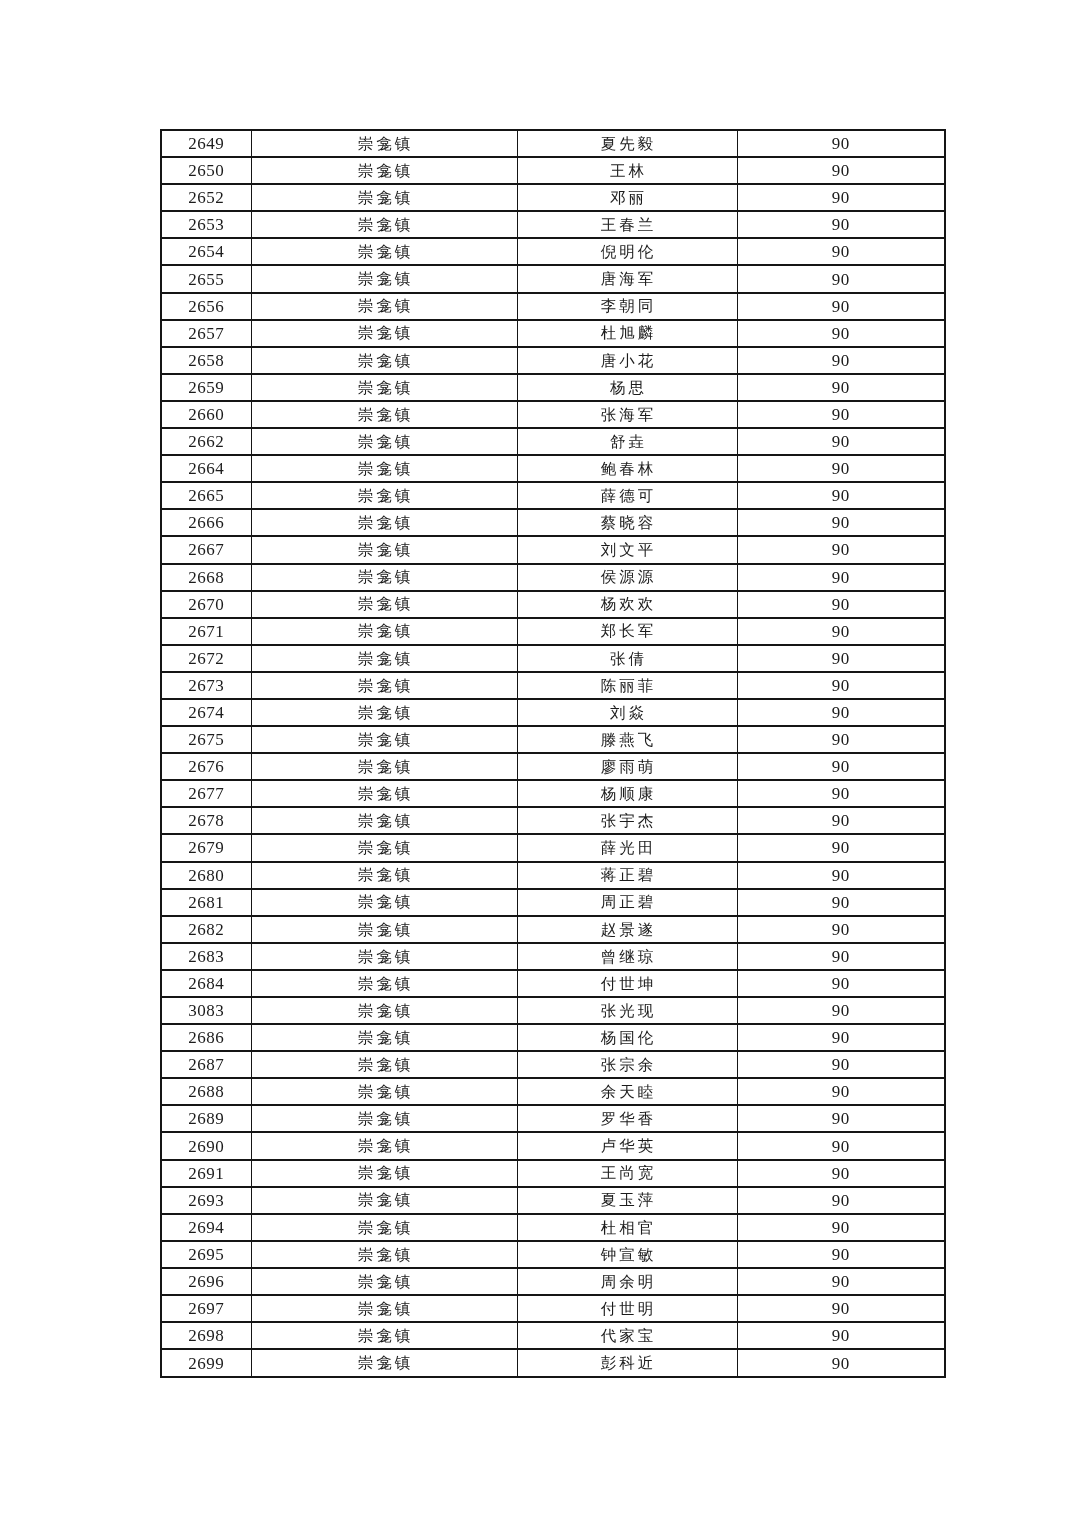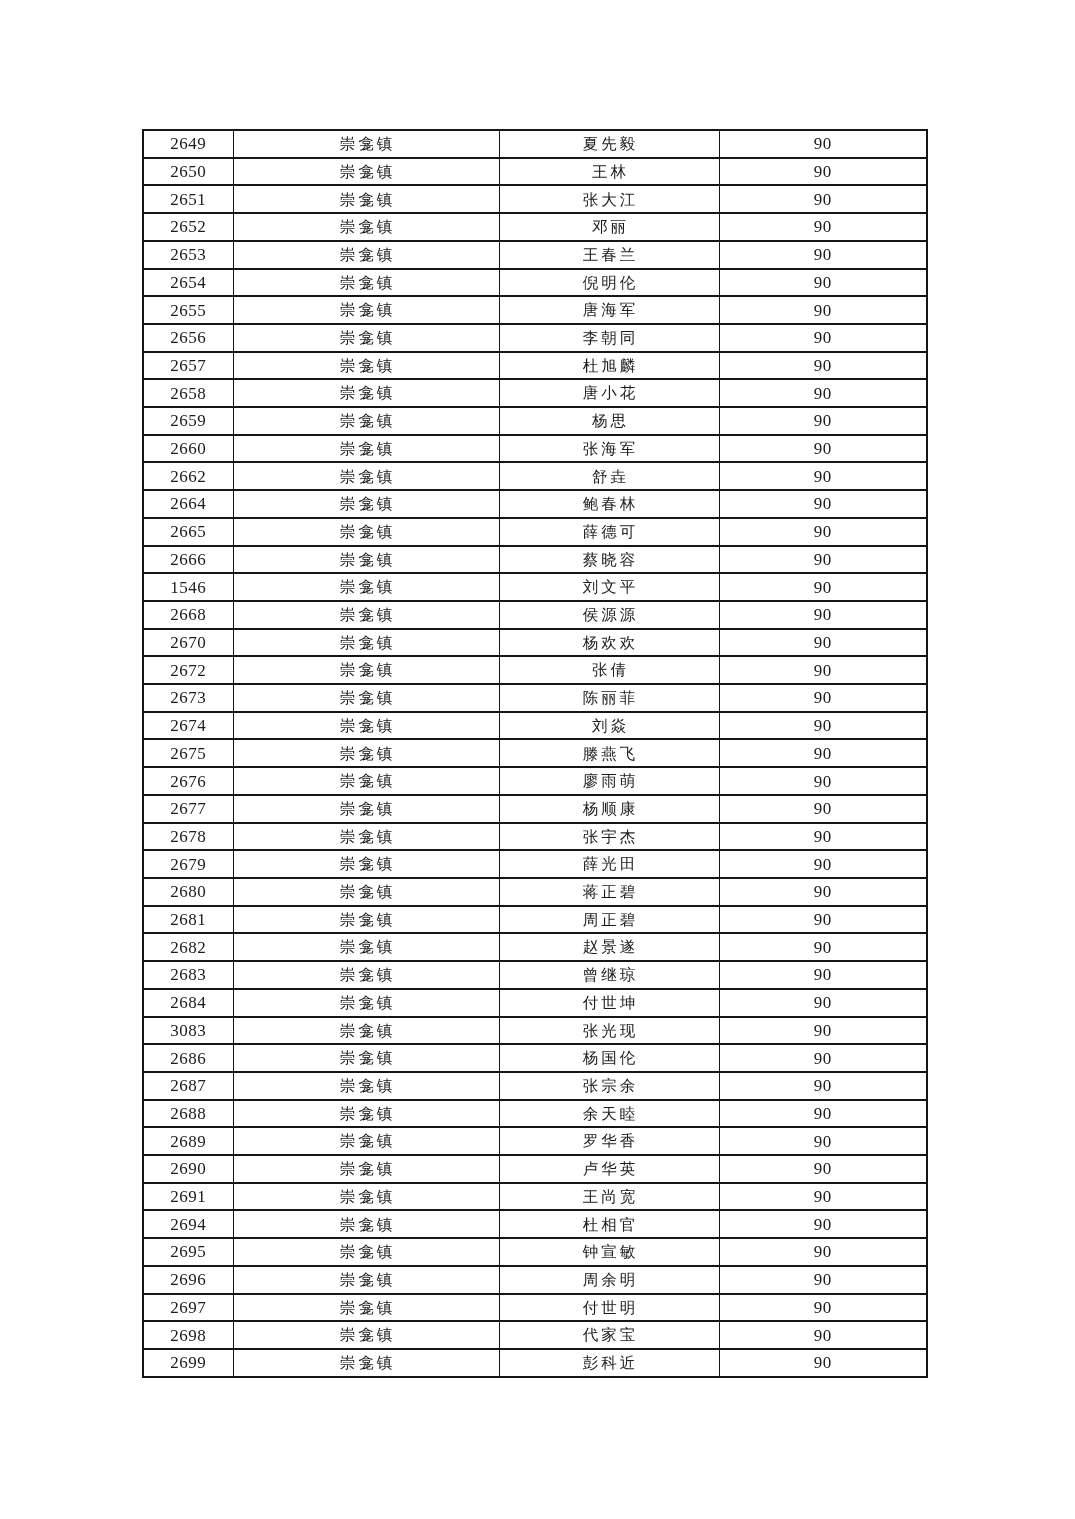--- a/index.html
+++ b/index.html
@@ -15,21 +15,21 @@
   }
   .page {
     position: relative;
     width: 1075px;
     height: 1519px;
     background: #ffffff;
     overflow: hidden;
   }
   table.score-table {
     position: absolute;
-    left: 142px;
+    left: 160px;
     top: 129px;
     width: 784px;
     height: 1249px;
     border-collapse: collapse;
     table-layout: fixed;
     border: 2px solid #151515;
   }
   table.score-table td {
     border-top: 2px solid #151515;
     border-bottom: 2px solid #151515;
@@ -76,26 +76,20 @@
           <td class="cjk-cell">夏先毅</td>
           <td class="num-cell">90</td>
         </tr>
         <tr>
           <td class="num-cell">2650</td>
           <td class="cjk-cell">崇龛镇</td>
           <td class="cjk-cell">王林</td>
           <td class="num-cell">90</td>
         </tr>
         <tr>
-          <td class="num-cell">2651</td>
-          <td class="cjk-cell">崇龛镇</td>
-          <td class="cjk-cell">张大江</td>
-          <td class="num-cell">90</td>
-        </tr>
-        <tr>
           <td class="num-cell">2652</td>
           <td class="cjk-cell">崇龛镇</td>
           <td class="cjk-cell">邓丽</td>
           <td class="num-cell">90</td>
         </tr>
         <tr>
           <td class="num-cell">2653</td>
           <td class="cjk-cell">崇龛镇</td>
           <td class="cjk-cell">王春兰</td>
           <td class="num-cell">90</td>
@@ -160,38 +154,44 @@
           <td class="cjk-cell">薛德可</td>
           <td class="num-cell">90</td>
         </tr>
         <tr>
           <td class="num-cell">2666</td>
           <td class="cjk-cell">崇龛镇</td>
           <td class="cjk-cell">蔡晓容</td>
           <td class="num-cell">90</td>
         </tr>
         <tr>
-          <td class="num-cell">1546</td>
+          <td class="num-cell">2667</td>
           <td class="cjk-cell">崇龛镇</td>
           <td class="cjk-cell">刘文平</td>
           <td class="num-cell">90</td>
         </tr>
         <tr>
           <td class="num-cell">2668</td>
           <td class="cjk-cell">崇龛镇</td>
           <td class="cjk-cell">侯源源</td>
           <td class="num-cell">90</td>
         </tr>
         <tr>
           <td class="num-cell">2670</td>
           <td class="cjk-cell">崇龛镇</td>
           <td class="cjk-cell">杨欢欢</td>
           <td class="num-cell">90</td>
         </tr>
         <tr>
+          <td class="num-cell">2671</td>
+          <td class="cjk-cell">崇龛镇</td>
+          <td class="cjk-cell">郑长军</td>
+          <td class="num-cell">90</td>
+        </tr>
+        <tr>
           <td class="num-cell">2672</td>
           <td class="cjk-cell">崇龛镇</td>
           <td class="cjk-cell">张倩</td>
           <td class="num-cell">90</td>
         </tr>
         <tr>
           <td class="num-cell">2673</td>
           <td class="cjk-cell">崇龛镇</td>
           <td class="cjk-cell">陈丽菲</td>
           <td class="num-cell">90</td>
@@ -295,20 +295,26 @@
         <tr>
           <td class="num-cell">2690</td>
           <td class="cjk-cell">崇龛镇</td>
           <td class="cjk-cell">卢华英</td>
           <td class="num-cell">90</td>
         </tr>
         <tr>
           <td class="num-cell">2691</td>
           <td class="cjk-cell">崇龛镇</td>
           <td class="cjk-cell">王尚宽</td>
+          <td class="num-cell">90</td>
+        </tr>
+        <tr>
+          <td class="num-cell">2693</td>
+          <td class="cjk-cell">崇龛镇</td>
+          <td class="cjk-cell">夏玉萍</td>
           <td class="num-cell">90</td>
         </tr>
         <tr>
           <td class="num-cell">2694</td>
           <td class="cjk-cell">崇龛镇</td>
           <td class="cjk-cell">杜相官</td>
           <td class="num-cell">90</td>
         </tr>
         <tr>
           <td class="num-cell">2695</td>

